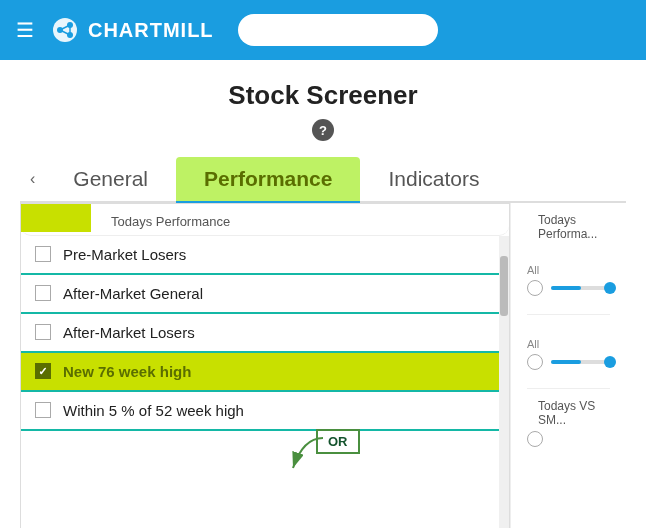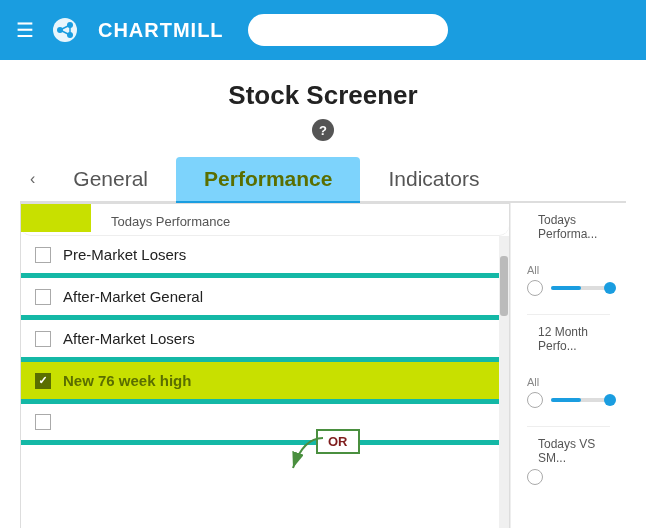--- a/index.html
+++ b/index.html
@@ -15,21 +15,21 @@
       gap: 16px;
     }
     .header-menu-icon {
       color: white;
       font-size: 20px;
       cursor: pointer;
     }
     .header-logo {
       display: flex;
       align-items: center;
-      gap: 18px;
+      gap: 8px;
       color: white;
       font-size: 20px;
       font-weight: bold;
       letter-spacing: 1px;
     }
     .logo-icon {
       width: 30px;
       height: 30px;
     }
     .header-search {
@@ -86,21 +86,21 @@
       font-size: 16px;
     }
     .tab {
       padding: 10px 28px;
       cursor: pointer;
       font-size: 21px;
       color: #555;
       position: relative;
     }
     .tab.active {
-      background: #7dd3fc;
+      background: #bef264;
       color: #5a6e00;
       font-weight: bold;
       border-radius: 4px 4px 0 0;
     }
     .tab.active::after {
       content: '';
       position: absolute;
       bottom: -2px;
       left: 0;
       right: 0;
@@ -149,26 +149,25 @@
     .list-header-text {
       margin-left: 80px;
     }
 
     .list-items {
       overflow-y: auto;
       height: calc(100% - 32px);
     }
     .list-item {
       display: flex;
-      align-items: center;
       padding: 10px 14px;
       font-size: 15px;
       color: #222;
       cursor: pointer;
-      border-bottom: 5px solid #14b8a6;
+      border-bottom: 2px solid #14b8a6;
     }
     .list-item.highlighted {
       background: #c8e000;
       color: #5a6e00;
       font-weight: bold;
     }
     .checkbox {
       width: 16px;
       height: 16px;
       border: 1px solid #aaa;
@@ -180,21 +179,21 @@
       flex-shrink: 0;
     }
     .checkbox.checked {
       background: #5a6e00;
       border-color: #5a6e00;
       color: white;
       font-size: 11px;
     }
     .or-badge {
       border: 2px solid #4a8f3f;
-      color: #7f1d1d;
+      color: #14532d;
       padding: 3px 10px;
       font-size: 13px;
       font-weight: bold;
       background: white;
     }
 
     
     .scroll-bar {
       position: absolute;
       right: 0;
@@ -344,20 +343,21 @@
           <span>After-Market Losers</span>
         </div>
 
         <div class="list-item highlighted">
           <span class="checkbox checked">✓</span>
           <span>New 76 week high</span>
         </div>
 
         <div class="list-item">
           <span class="checkbox"></span>
+          <span>Within 5 % of 52 week high</span>
         </div>
 
       </div>
 
       <div class="scroll-bar">
         <div class="scroll-thumb"></div>
       </div>
 
       <div style="position:absolute; bottom:88px; left:295px; z-index:10;">
         <div class="or-badge">OR</div>
@@ -387,21 +387,20 @@
             <div class="slider-fill" style="width:50%;">
               <div class="slider-thumb"></div>
             </div>
           </div>
         </div>
       </div>
 
       <hr class="right-divider">
 
       <div class="right-section">
-        <div class="right-section-title partial-text">12 Month Perfo...</div>
         <div class="right-section-value">All</div>
         <div class="slider-row">
           <div class="radio-circle"></div>
           <div class="slider-track">
             <div class="slider-fill" style="width:50%;">
               <div class="slider-thumb"></div>
             </div>
           </div>
         </div>
       </div>

